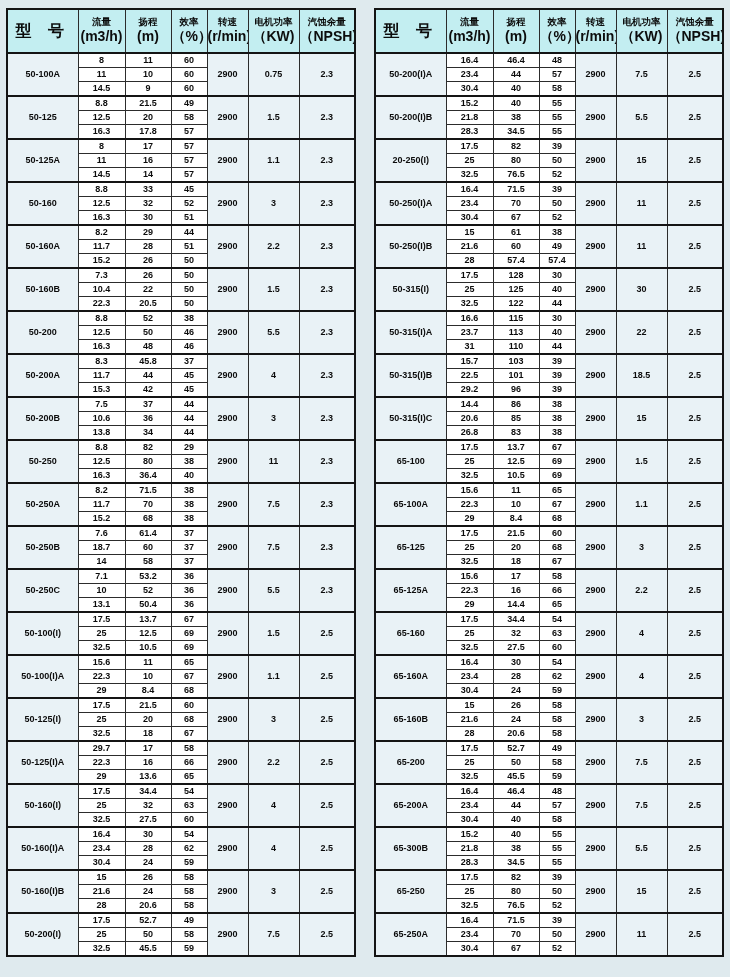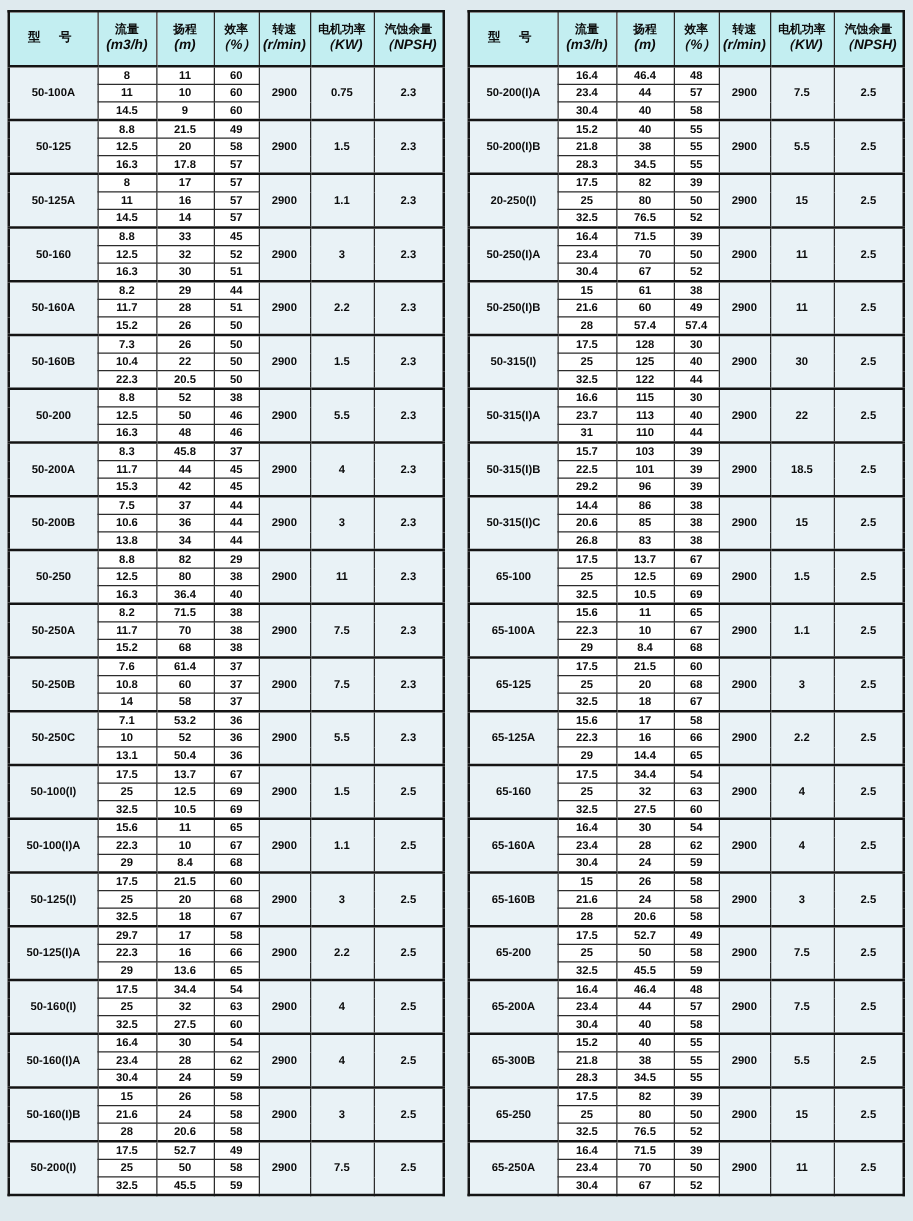--- a/index.html
+++ b/index.html
@@ -48,24 +48,24 @@
     background: #ffffff;
   }
   table.spec td.tint {
     background: #e9f2f6;
     font-size: 9px;
   }
   table.spec tr.group-start td {
     border-top: 2px solid #141414;
   }
   table.spec thead th.model-h {
-    font-size: 10px;
+    font-size: 16px;
     letter-spacing: 6px;
   }
-  .u { font-size: 11px; font-style: italic; }
+  .u { font-size: 14px; }
 </style>
 </head>
 <body>
 
 <div class="page">
   <table class="spec">
       <colgroup>
         <col style="width: 71px;">
         <col style="width: 47px;">
         <col style="width: 46px;">
@@ -316,21 +316,21 @@
         <tr class="group-start">
           <td rowspan="3" class="tint">50-250B</td>
           <td>7.6</td>
           <td>61.4</td>
           <td>37</td>
           <td rowspan="3" class="tint">2900</td>
           <td rowspan="3" class="tint">7.5</td>
           <td rowspan="3" class="tint">2.3</td>
         </tr>
         <tr>
-          <td>10.8</td>
+          <td>18.7</td>
           <td>60</td>
           <td>37</td>
         </tr>
         <tr>
           <td>14</td>
           <td>58</td>
           <td>37</td>
         </tr>
         <tr class="group-start">
           <td rowspan="3" class="tint">50-250C</td>

